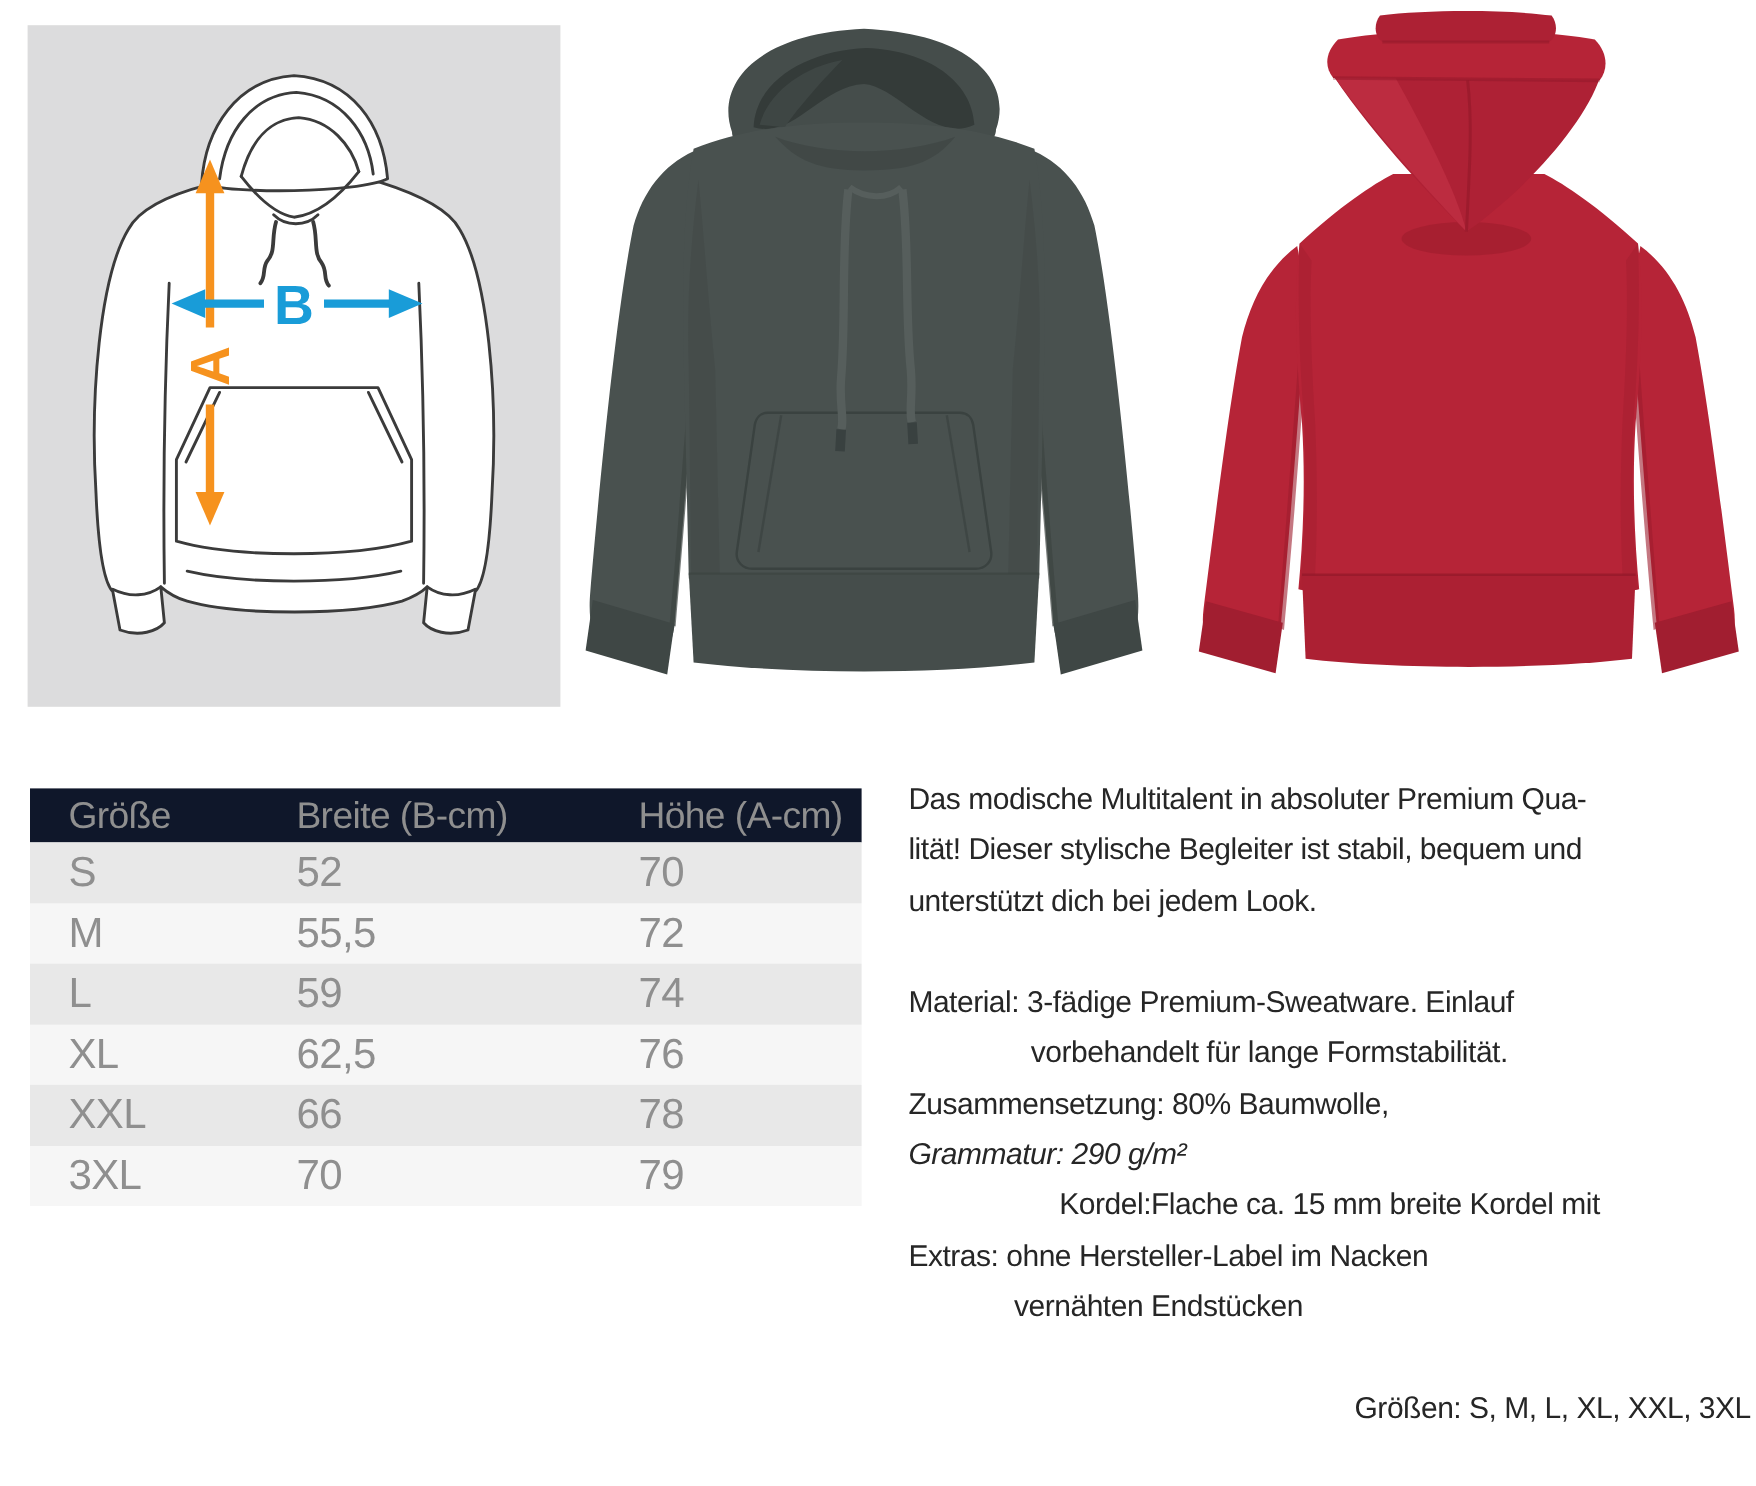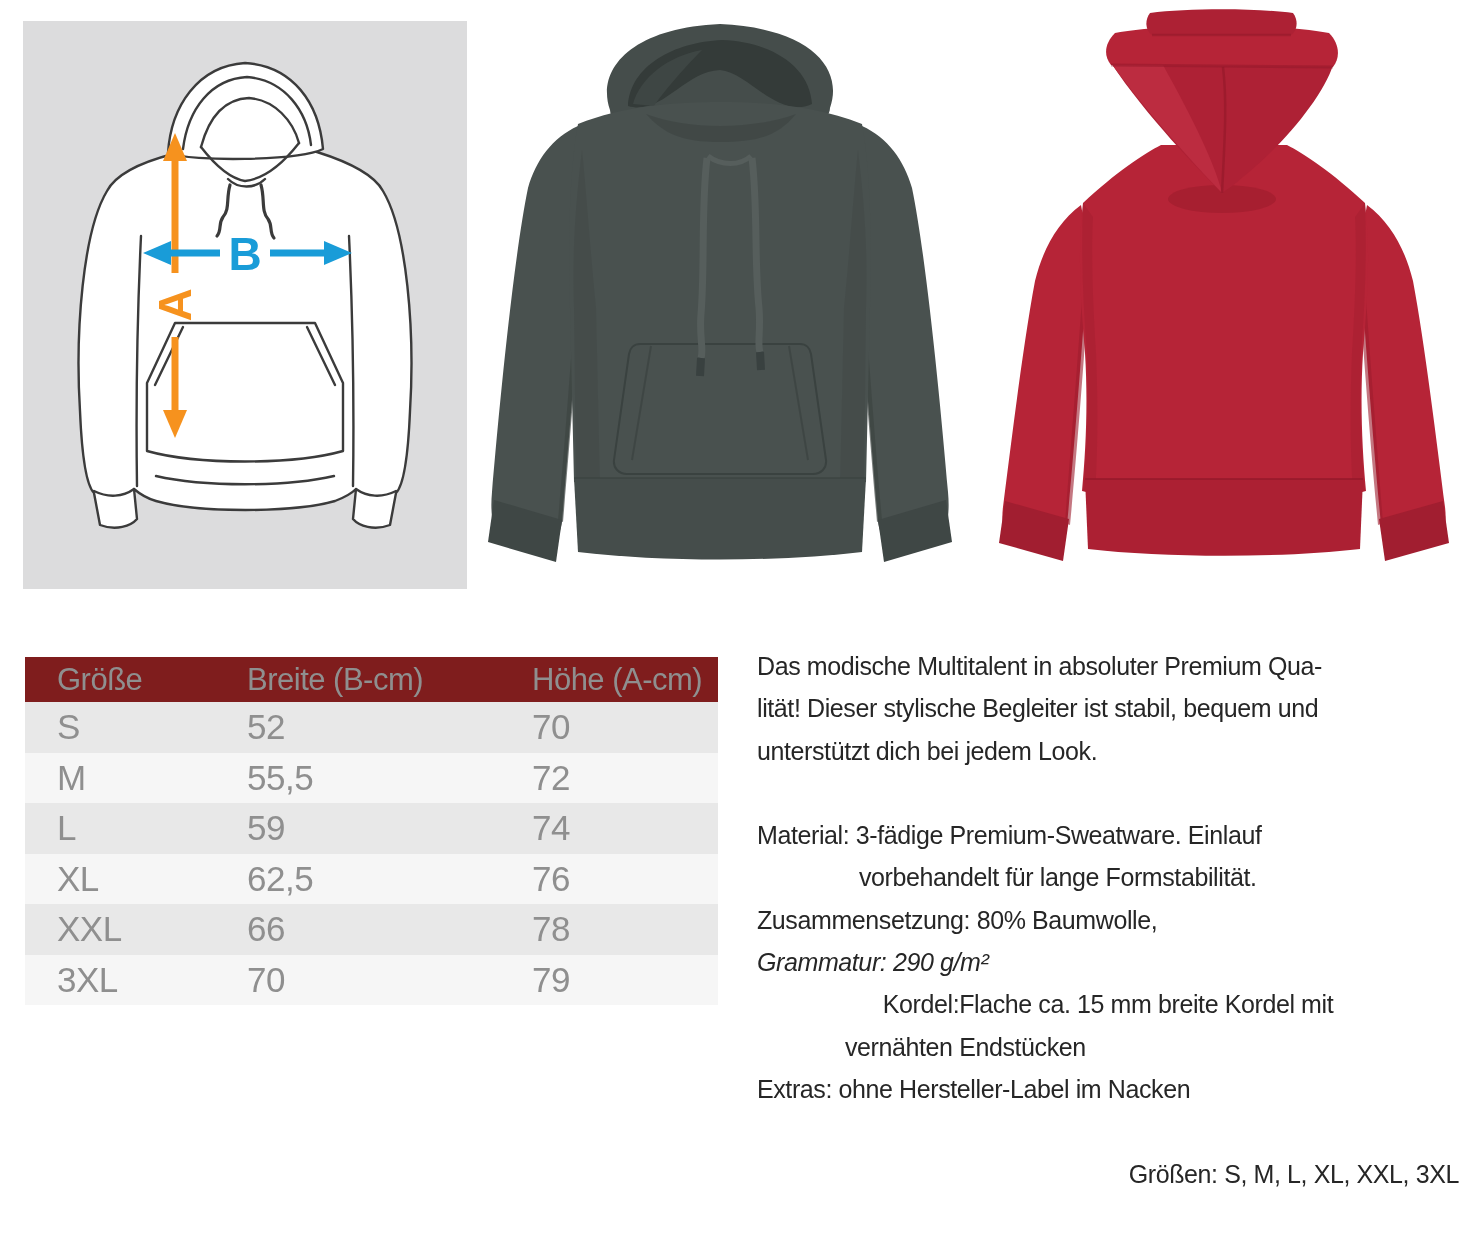--- a/index.html
+++ b/index.html
@@ -8,21 +8,21 @@
 
   
   .diagram-panel{position:absolute;left:23px;top:21px;width:444px;height:568px;background:#dcdcdd;}
   .diagram-panel svg{display:block;width:100%;height:100%;}
   .photo-front{position:absolute;left:478px;top:8px;width:484px;height:560px;}
   .photo-back{position:absolute;left:985px;top:5px;width:478px;height:560px;}
 
   
   .size-table{position:absolute;left:25px;top:657px;width:693px;color:#8f8f8f;}
   .trow{position:relative;display:block;width:100%;}
-  .trow.thead{height:45px;background:#7f1d1d;font-size:31px;}
+  .trow.thead{height:45px;background:#0f172a;font-size:31px;}
   .trow.dark{background:#e8e8e8;}
   .trow.light{background:#f6f6f6;}
   #table-rows .trow{height:50.5px;font-size:35px;}
   .trow span{position:absolute;top:50%;transform:translateY(-50%);letter-spacing:-0.5px;white-space:nowrap;}
   .c1{left:32px;}
   .c2{left:222px;}
   .c3{left:507px;}
 
   
   .note{position:absolute;left:20px;top:1053px;margin:0;font-size:27px;letter-spacing:-0.4px;color:#262626;white-space:nowrap;}
@@ -218,19 +218,19 @@
   <div class="description" id="description">
       <div class="dline" style="padding-left: 0px;">Das modische Multitalent in absoluter Premium Qua-</div>
       <div class="dline" style="padding-left: 0px;">lität! Dieser stylische Begleiter ist stabil, bequem und</div>
       <div class="dline" style="padding-left: 0px;">unterstützt dich bei jedem Look.</div>
       <div class="dline" style="padding-left: 0px;"></div>
       <div class="dline" style="padding-left: 0px;">Material: 3-fädige Premium-Sweatware. Einlauf</div>
       <div class="dline" style="padding-left: 102px;">vorbehandelt für lange Formstabilität.</div>
       <div class="dline" style="padding-left: 0px;">Zusammensetzung: 80% Baumwolle,</div>
       <div class="dline" style="padding-left: 0px; font-style: italic;">Grammatur: 290 g/m²</div>
       <div class="dline" style="padding-left: 0px; text-align: center;">Kordel:Flache ca. 15 mm breite Kordel mit</div>
+      <div class="dline" style="padding-left: 0px;">Extras: ohne Hersteller-Label im Nacken</div>
       <div class="dline" style="padding-left: 88px;">vernähten Endstücken</div>
-      <div class="dline" style="padding-left: 0px;">Extras: ohne Hersteller-Label im Nacken</div>
       <div class="dline" style="padding-left: 0px;"></div>
       <div class="dline" style="padding-left: 0px; text-align: right;">Größen: S, M, L, XL, XXL, 3XL</div>
     </div>
 
 </div>
 
 </body></html>

